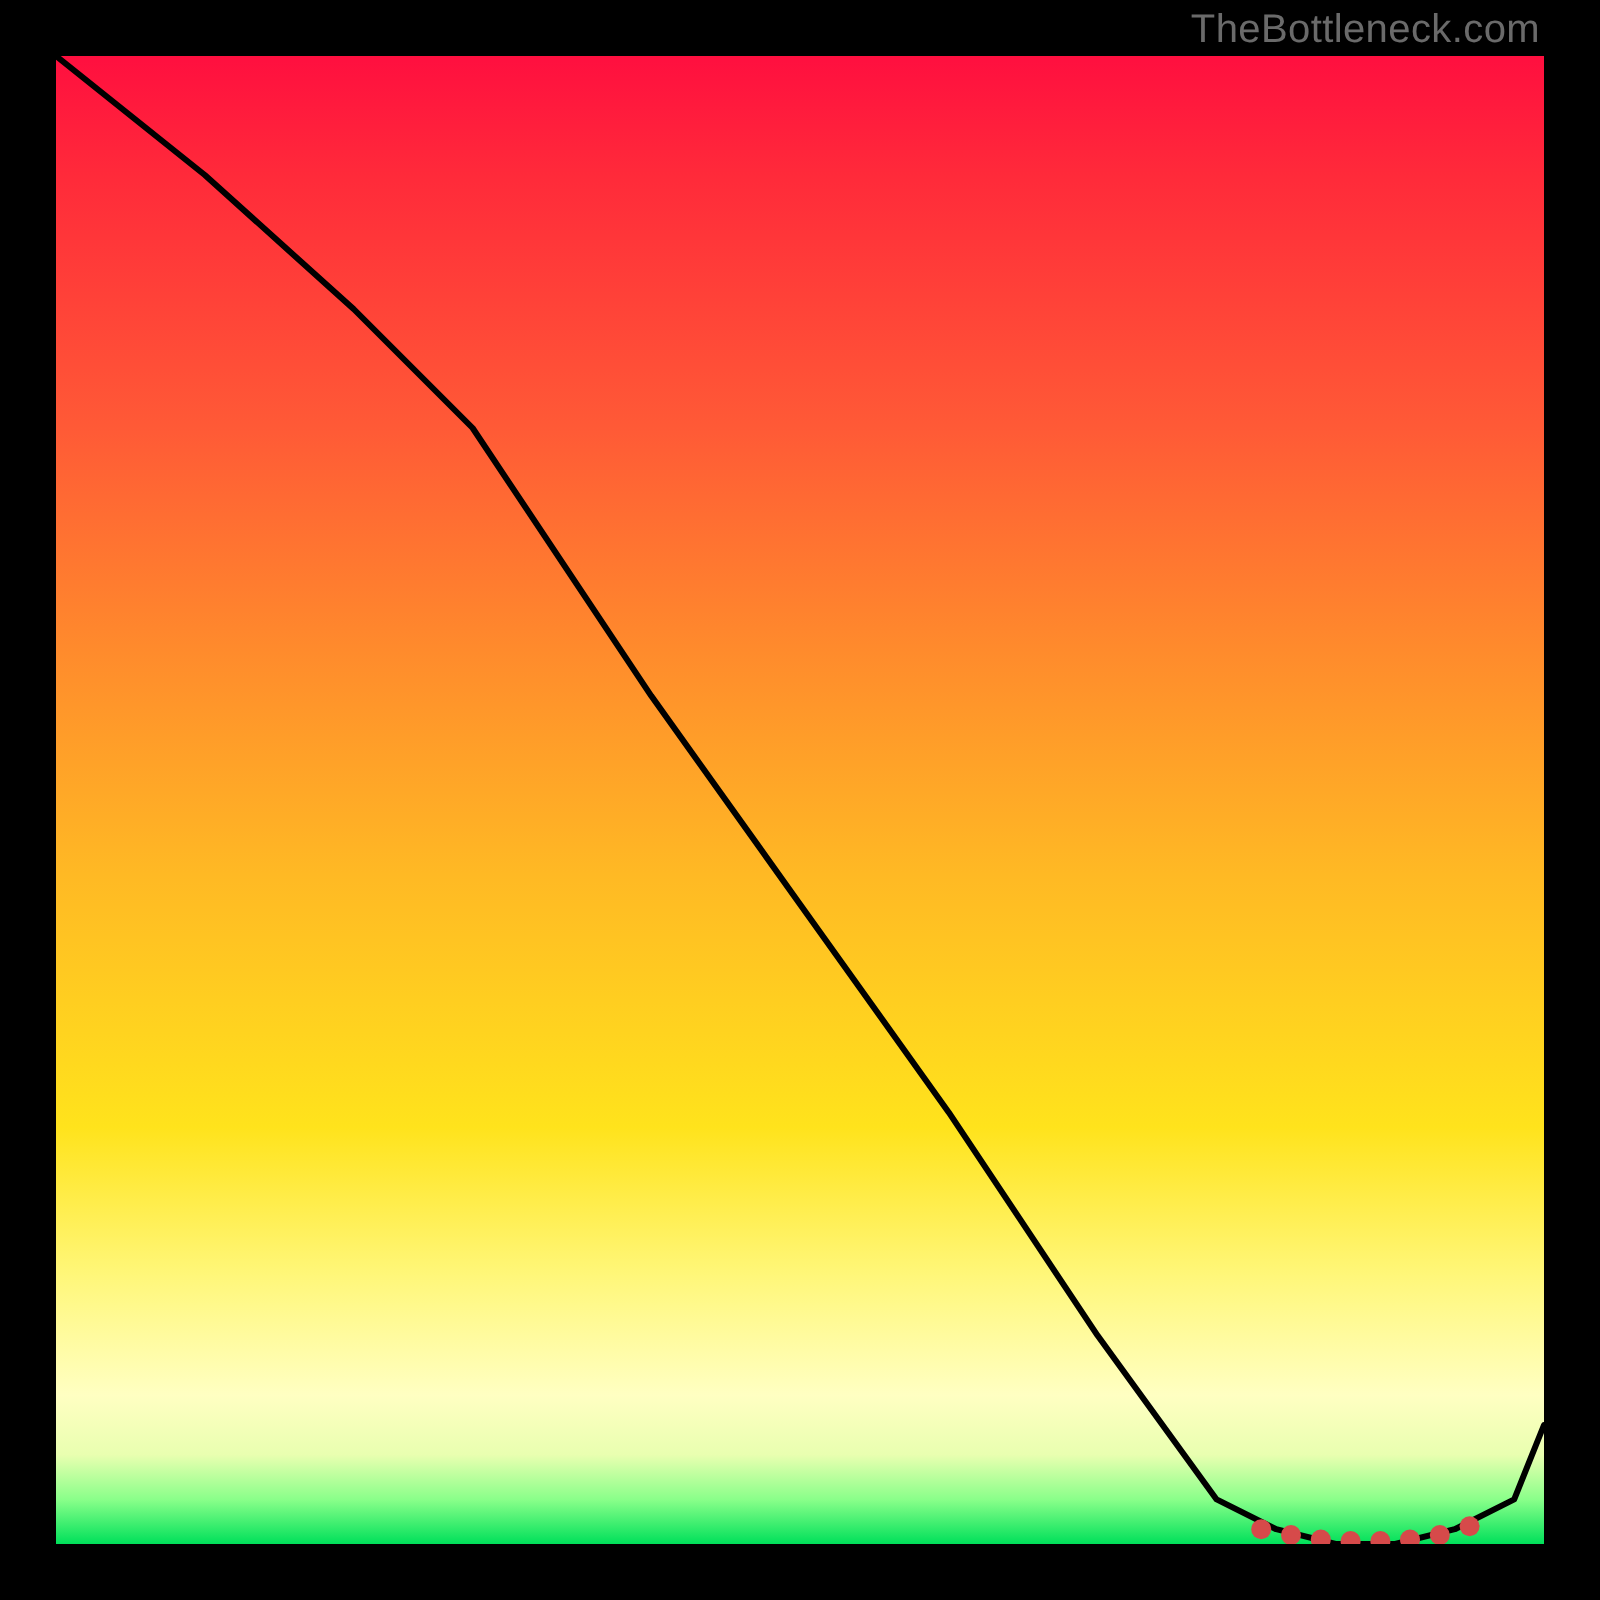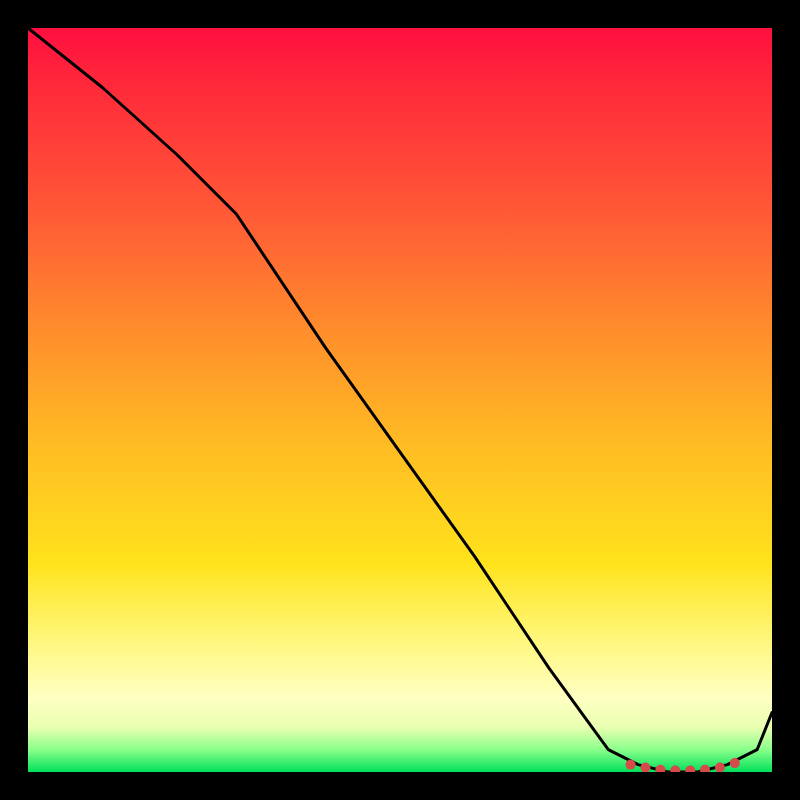--- a/index.html
+++ b/index.html
@@ -75,13 +75,14 @@
         <circle cx="617.5" cy="739.5" r="5" fill="#d64a4a"></circle>
         <circle cx="632.4" cy="741.8" r="5" fill="#d64a4a"></circle>
         <circle cx="647.3" cy="742.5" r="5" fill="#d64a4a"></circle>
         <circle cx="662.2" cy="742.5" r="5" fill="#d64a4a"></circle>
         <circle cx="677.0" cy="741.8" r="5" fill="#d64a4a"></circle>
         <circle cx="691.9" cy="739.5" r="5" fill="#d64a4a"></circle>
         <circle cx="706.8" cy="735.1" r="5" fill="#d64a4a"></circle>
       </g>
   </svg>
 
+  <div class="watermark">TheBottleneck.com</div>
 </div>
 
 </body></html>

